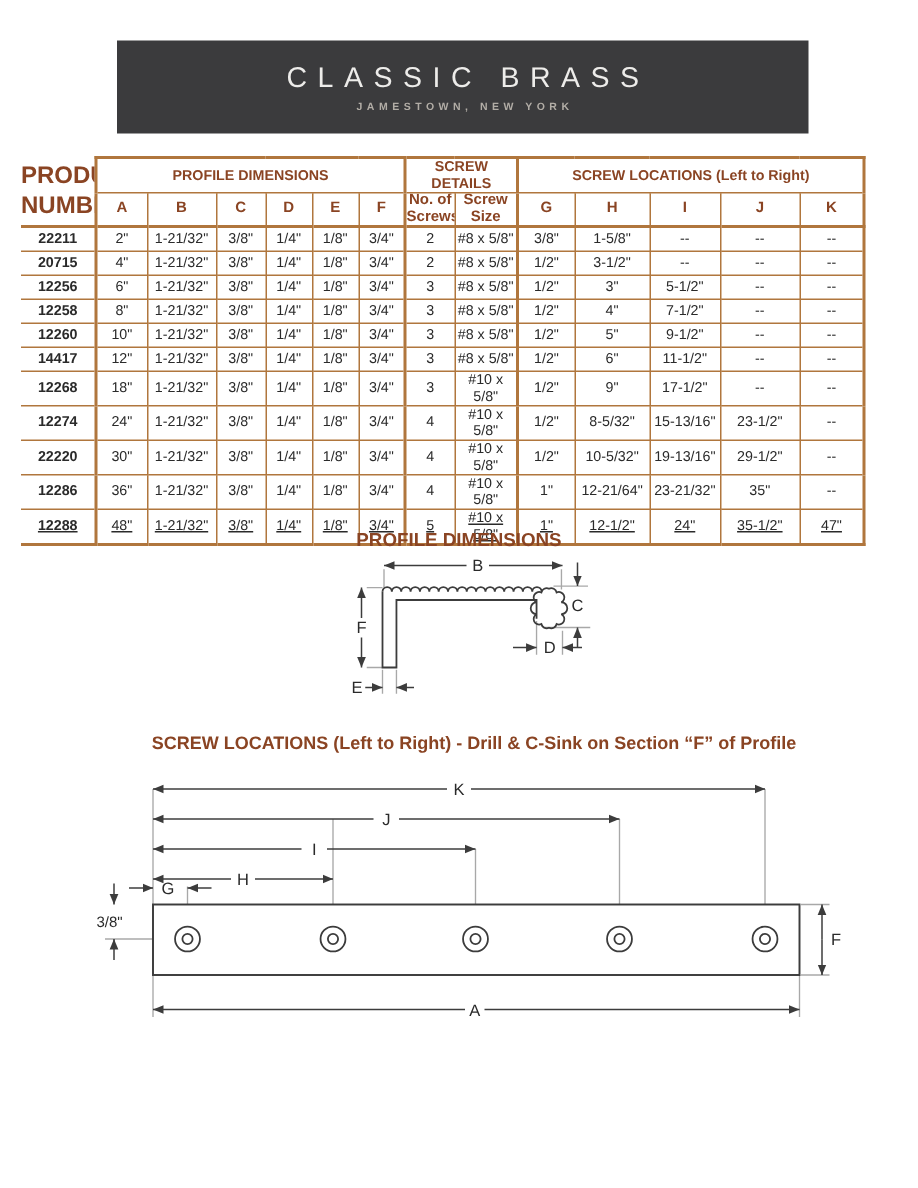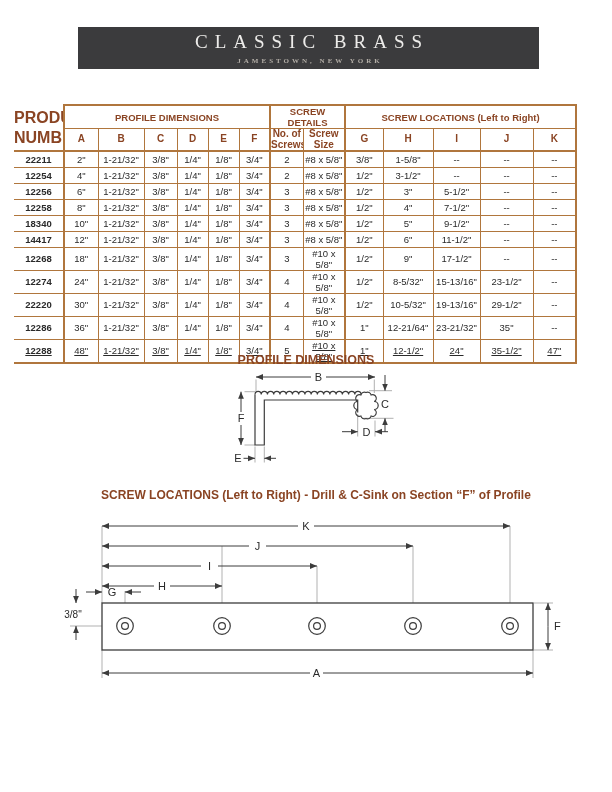--- a/index.html
+++ b/index.html
@@ -8,22 +8,22 @@
     --ink:#2a2a2a;
     --gray-line:#a8a8a8;
     --dark-line:#3c3c3c;
   }
   *{box-sizing:border-box;margin:0;padding:0;}
   html,body{background:#fff;}
   body{font-family:"Liberation Sans",sans-serif;}
   #page{position:relative;width:612px;height:792px;background:#fff;overflow:hidden;}
 
   
-  .banner{position:absolute;left:78px;top:27px;width:461px;height:42px;background:#3b3b3d;
-          display:flex;flex-direction:column;align-items:center;justify-content:center;font-family:Liberation Serif, serif;}
+  .banner{position:absolute;left:78px;top:27px;width:461px;height:62px;background:#3b3b3d;
+          display:flex;flex-direction:column;align-items:center;justify-content:center;}
   .brand{color:#edecea;font-size:19px;font-weight:400;letter-spacing:7px;text-indent:7px;}
   .brand-loc{color:#b2ada6;font-size:7px;font-weight:700;letter-spacing:3px;text-indent:3px;margin-top:4px;}
 
   
   table.spec{position:absolute;left:14px;top:104px;width:562px;border-collapse:collapse;table-layout:fixed;}
   table.spec th,table.spec td{padding:0;text-align:center;vertical-align:middle;overflow:hidden;}
   table.spec td{border-right:1px solid var(--tan);border-bottom:1px solid var(--tan);
       height:16px;font-size:9.5px;color:var(--ink);}
   .pcol-h{border:none;border-bottom:2px solid var(--tan);color:var(--brown);
       font-weight:700;font-size:16px;line-height:1.2;white-space:pre-line;}
@@ -115,21 +115,21 @@
         <td>3/4"</td>
         <td class="thickL">2</td>
         <td class="small">#8 x 5/8"</td>
         <td class="thickL">3/8"</td>
         <td>1-5/8"</td>
         <td class="dash">--</td>
         <td class="dash">--</td>
         <td class="thickR dash">--</td>
       </tr>
         <tr>
-        <td class="pcol">12254</td>
+        <td class="pcol">20715</td>
         <td class="thickL">4"</td>
         <td>1-21/32"</td>
         <td>3/8"</td>
         <td>1/4"</td>
         <td>1/8"</td>
         <td>3/4"</td>
         <td class="thickL">2</td>
         <td class="small">#8 x 5/8"</td>
         <td class="thickL">1/2"</td>
         <td>3-1/2"</td>
@@ -163,21 +163,21 @@
         <td>3/4"</td>
         <td class="thickL">3</td>
         <td class="small">#8 x 5/8"</td>
         <td class="thickL">1/2"</td>
         <td>4"</td>
         <td>7-1/2"</td>
         <td class="dash">--</td>
         <td class="thickR dash">--</td>
       </tr>
         <tr>
-        <td class="pcol">18340</td>
+        <td class="pcol">12260</td>
         <td class="thickL">10"</td>
         <td>1-21/32"</td>
         <td>3/8"</td>
         <td>1/4"</td>
         <td>1/8"</td>
         <td>3/4"</td>
         <td class="thickL">3</td>
         <td class="small">#8 x 5/8"</td>
         <td class="thickL">1/2"</td>
         <td>5"</td>

